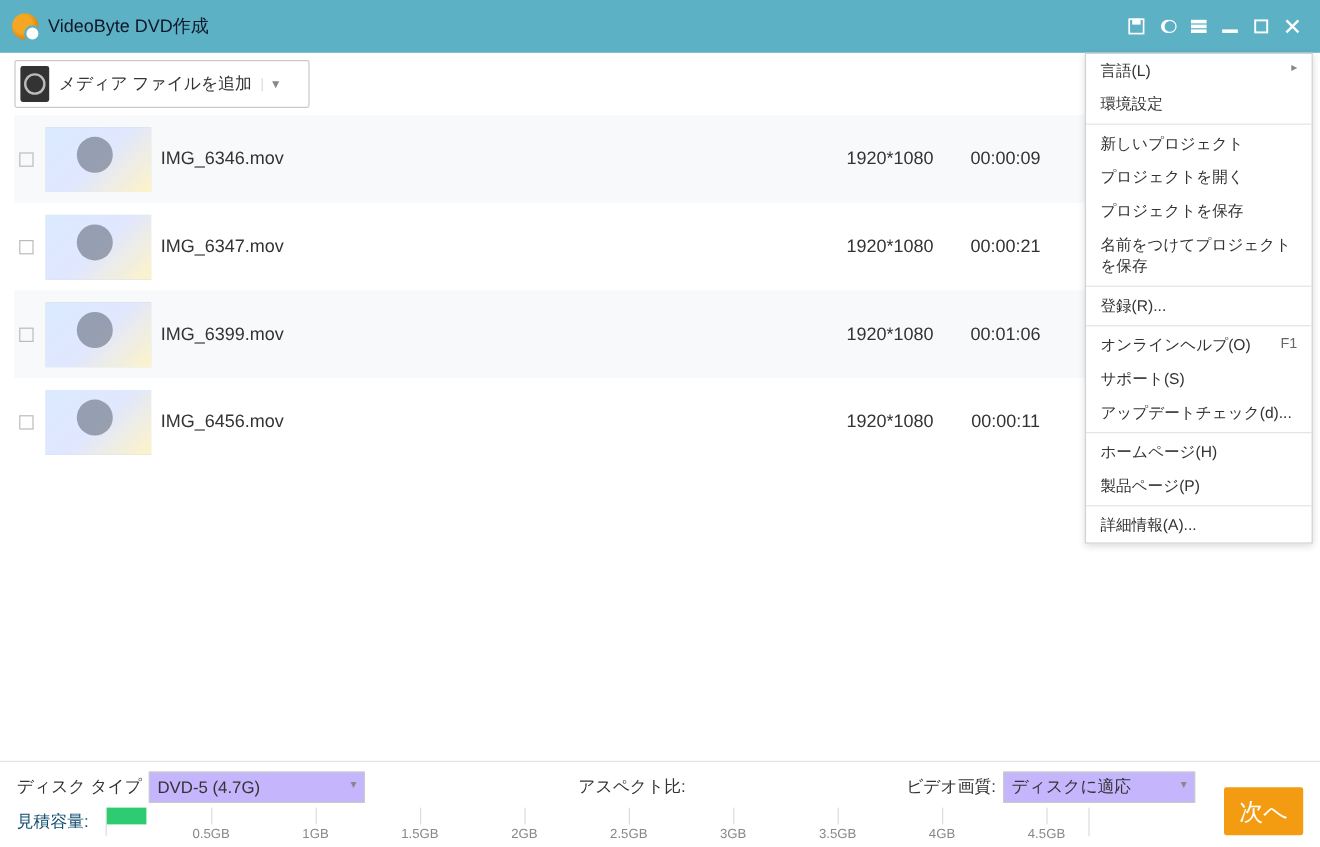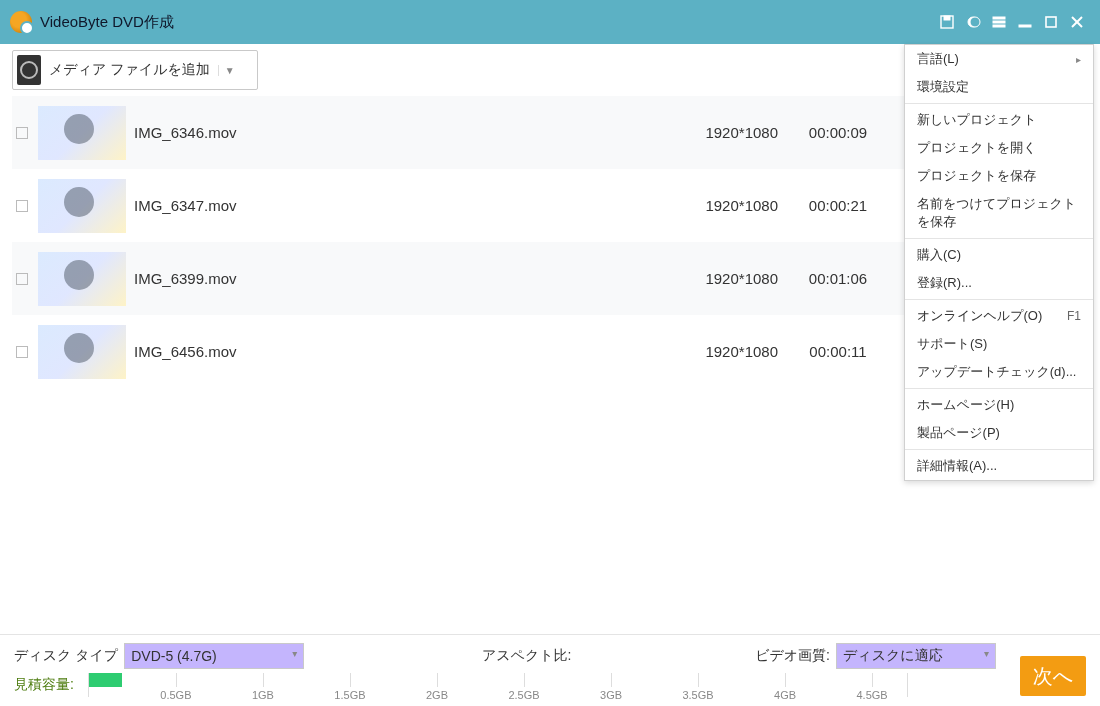--- a/index.html
+++ b/index.html
@@ -37,28 +37,28 @@
 
 .bottom { position: absolute; left: 0; right: 0; bottom: 0; height: 72px; border-top: 1px solid #e4e4e4; background: #fff; }
 .controls { display: flex; align-items: center; padding: 8px 14px 0; font-size: 14px; color: #333; }
 .controls .lbl { margin-right: 6px; }
 .controls .sel { border: 1px solid #c9c9c9; background: #c4b5fd; height: 26px; padding: 0 20px 0 6px; font-size: 14px; color: #333; position: relative; min-width: 120px; display: inline-flex; align-items: center; cursor: pointer; }
 .controls .sel::after { content: "▾"; position: absolute; right: 6px; top: 4px; color: #888; font-size: 10px; }
 .controls .gap { flex: 1; }
 .nextbtn { position: absolute; right: 14px; bottom: 10px; width: 66px; height: 40px; background: #f39c12; color: #fff; display: flex; align-items: center; justify-content: center; font-size: 20px; cursor: pointer; border-radius: 2px; }
 
 .capacity { display: flex; align-items: center; padding: 4px 14px 0; }
-.capacity .lbl { font-size: 14px; color: #4d7c0f; margin-right: 14px; }
+.capacity .lbl { font-size: 14px; color: #0c4a6e; margin-right: 14px; }
 .capacity .bar { flex: 0 0 820px; height: 24px; position: relative; border-left: 1px solid #ddd; border-right: 1px solid #ddd; }
 .capacity .fill { position: absolute; left: 0; top: 0; bottom: 10px; width: 4%; background: #2ecc71; }
 .capacity .tick { position: absolute; top: 0; bottom: 10px; width: 1px; background: #ddd; }
 .capacity .ticklbl { position: absolute; bottom: -4px; transform: translateX(-50%); font-size: 11px; color: #888; }
 
 .menu { position: absolute; top: 44px; right: 6px; width: 190px; background: #fff; border: 1px solid #d0d0d0; box-shadow: 0 2px 6px rgba(0,0,0,.15); z-index: 10; }
-.menu .item { padding: 5px 12px; font-size: 13px; color: #333; cursor: pointer; display: flex; justify-content: space-between; align-items: center; }
+.menu .item { padding: 5px 12px; font-size: 13px; color: #333; cursor: pointer; display: flex; justify-content: space-between; align-items: flex-start; }
 .menu .item .sc { color: #666; font-size: 12px; }
 .menu .item.sub::after { content: "▸"; color: #888; font-size: 10px; }
 .menu .sep { height: 1px; background: #e4e4e4; margin: 2px 0; }
 </style>
 </head>
 <body>
 
 <div class="titlebar">
   <div class="logo"></div>
   <div class="title">VideoByte DVD作成</div>
@@ -163,23 +163,20 @@
     <div class="item">
       <span>プロジェクトを開く</span>
     </div>
     <div class="item">
       <span>プロジェクトを保存</span>
     </div>
     <div class="item">
       <span>名前をつけてプロジェクトを保存</span>
     </div>
     <div class="sep"></div>
-    <div class="item">
-      <span>購入(C)</span>
-    </div>
     <div class="item">
       <span>登録(R)...</span>
     </div>
     <div class="sep"></div>
     <div class="item">
       <span>オンラインヘルプ(O)</span>
       <span class="sc">F1</span>
     </div>
     <div class="item">
       <span>サポート(S)</span>

